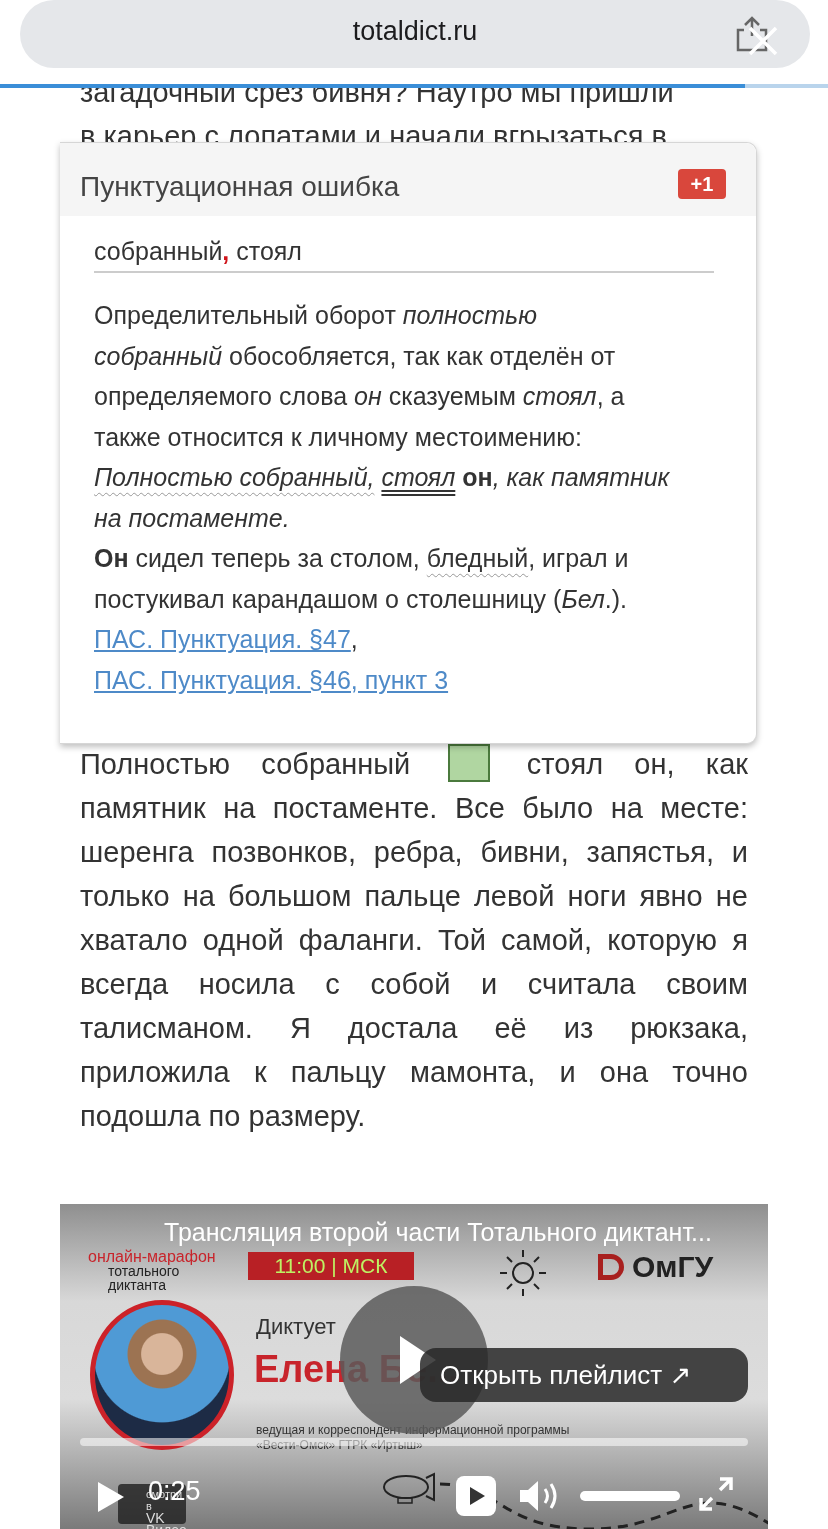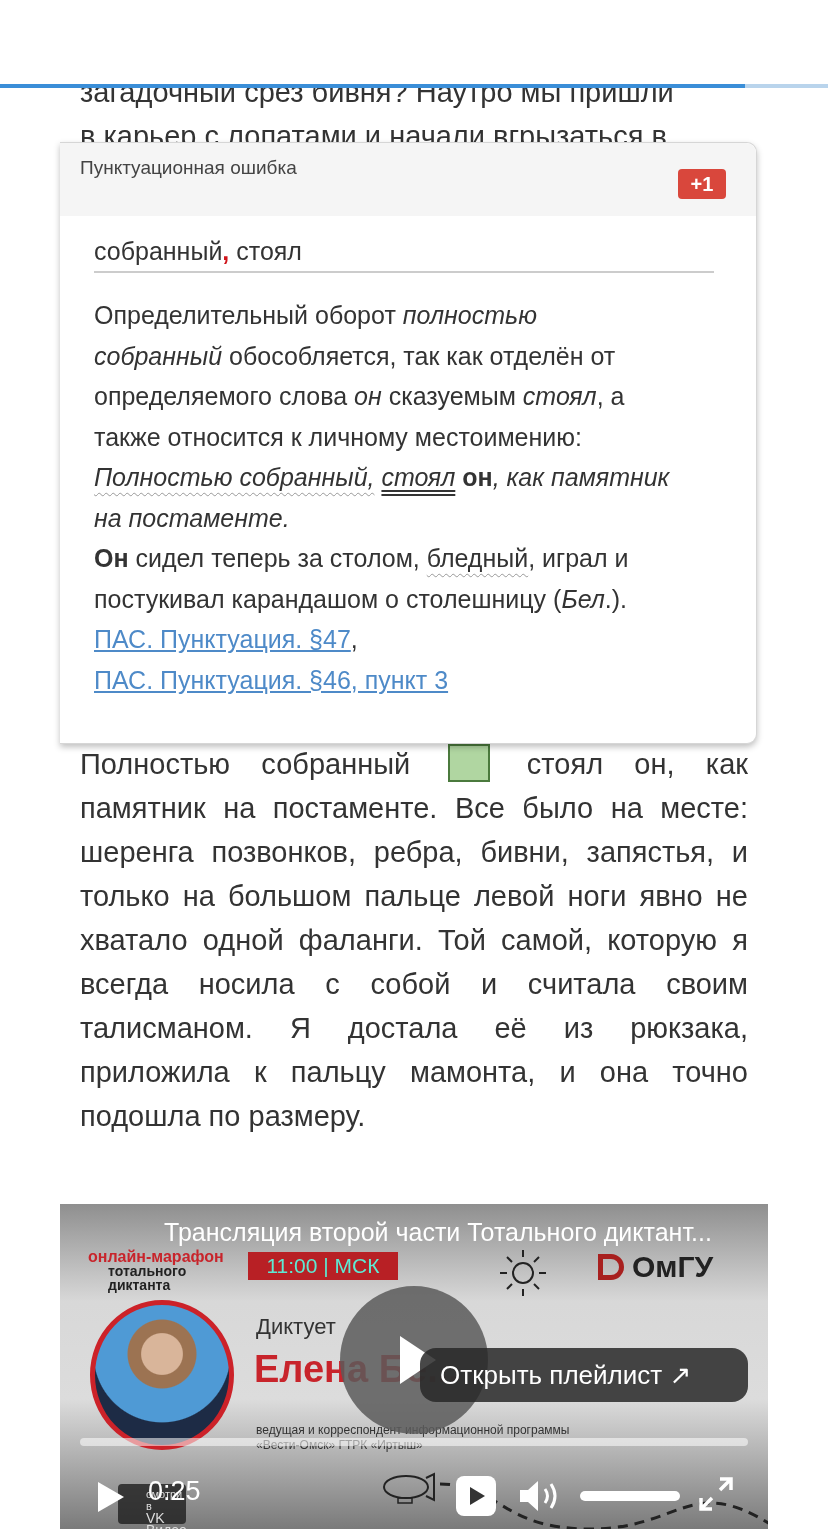--- a/index.html
+++ b/index.html
@@ -18,38 +18,38 @@
   
   .article { position: absolute; left: 80px; width: 668px; font-size: 29px; line-height: 44px; color: #333; text-align: justify; }
   .article-top { top: 70px; z-index: 1; }
   .article-top p { white-space: nowrap; }
   .article-main { top: 742px; }
   .gap-box { display: inline-block; width: 42px; height: 38px; background: #b0d6a1; border: 2px solid #4b7a3d; vertical-align: middle; margin: -6px 6px 0 6px; }
 
   
   .popover { position: absolute; left: 60px; top: 142px; width: 697px; height: 602px; background: #fff; border: 1px solid #d6d6d6; border-left: none; border-radius: 0 10px 10px 0; box-shadow: 0 3px 6px rgba(0,0,0,0.25); z-index: 3; }
   .pop-header { height: 73px; background: #f5f5f5; position: relative; border-radius: 0 10px 0 0; }
-  .pop-title { position: absolute; left: 20px; top: 14px; font-size: 19px; color: #444; }
+  .pop-title { position: absolute; left: 20px; top: 28px; font-size: 28px; color: #444; }
   .pop-badge { position: absolute; right: 30px; top: 26px; width: 48px; height: 30px; background: #d9473c; color: #fff; font-weight: bold; font-size: 20px; text-align: center; line-height: 30px; border-radius: 4px; }
   .pop-fragment { position: absolute; left: 34px; top: 94px; width: 620px; height: 36px; border-bottom: 2px solid #ccc; font-size: 25px; color: #333; }
   .pop-fragment .comma { color: #d0151b; font-weight: bold; }
   .pop-body { position: absolute; left: 34px; top: 152px; width: 640px; font-size: 25px; line-height: 40.5px; color: #333; }
   .pop-body p { white-space: nowrap; }
   .wavy { text-decoration: underline wavy #999; text-underline-offset: 6px; text-decoration-thickness: 1px; }
   .dbl { text-decoration: underline double #333; text-underline-offset: 4px; }
   .pop-link { color: #4e8ac8; text-decoration: underline; }
 
   
   .video { position: absolute; left: 60px; top: 1204px; width: 708px; height: 325px; overflow: hidden;
            background: linear-gradient(180deg, #8f8f8f 0%, #d8d8d8 30%, #dcdcdc 60%, #7a7a7a 100%); }
   .video-title { position: absolute; left: 0; right: 0; top: 14px; text-align: center; color: #fff; font-size: 25px; white-space: nowrap; padding-left: 48px; }
-  .logo-marathon { position: absolute; left: 28px; top: 46px; width: 150px; font-weight: bold; line-height: 14px; font-size: 14px; }
+  .logo-marathon { position: absolute; left: 28px; top: 46px; width: 150px; font-weight: normal; line-height: 14px; font-size: 14px; }
   .logo-marathon .l1 { color: #c8242b; font-size: 16px; }
   .logo-marathon .l2, .logo-marathon .l3 { color: #222; padding-left: 20px; }
-  .time-badge { position: absolute; left: 188px; top: 48px; width: 150px; height: 28px; background: #b82025; color: #5eead4; font-size: 21px; text-align: center; line-height: 28px; }
+  .time-badge { position: absolute; left: 188px; top: 48px; width: 166px; height: 28px; background: #b82025; color: #bef264; font-size: 21px; text-align: center; line-height: 28px; }
   .sun-icon { position: absolute; left: 438px; top: 44px; width: 50px; height: 50px; }
   .omgu-logo { position: absolute; left: 538px; top: 46px; font-weight: bold; font-size: 30px; color: #222; }
   .omgu-logo .mark { display: inline-block; width: 26px; height: 26px; border: 5px solid #a8201f; border-radius: 0 13px 13px 0; vertical-align: -3px; margin-right: 8px; }
   .presenter-photo { position: absolute; left: 30px; top: 96px; width: 144px; height: 150px; border-radius: 50%; background: radial-gradient(circle at 50% 35%, #d9b59a 0 18%, #9c7352 19% 30%, #4f9ad5 31% 60%, #1d2b45 61%); border: 5px solid #cc2229; }
   .dictates { position: absolute; left: 196px; top: 110px; font-size: 22px; color: #333; }
   .presenter-name { position: absolute; left: 194px; top: 144px; font-size: 38px; font-weight: bold; color: #c8242b; }
   .presenter-role { position: absolute; left: 196px; top: 206px; font-size: 12px; color: #333; line-height: 15px; white-space: nowrap; margin-top: 13px; }
   .play-circle { position: absolute; left: 280px; top: 82px; width: 148px; height: 148px; border-radius: 50%; background: rgba(90,90,90,0.85); }
   .play-circle::after { content: ""; position: absolute; left: 60px; top: 50px; border-left: 36px solid #fff; border-top: 24px solid transparent; border-bottom: 24px solid transparent; }
   .playlist-btn { position: absolute; left: 360px; top: 144px; width: 328px; height: 54px; background: rgba(40,40,40,0.85); border-radius: 16px; color: #fff; font-size: 26px; line-height: 54px; padding-left: 20px; white-space: nowrap; }
@@ -63,20 +63,30 @@
   .ctrl-vkplay::after { content: ""; position: absolute; left: 14px; top: 11px; border-left: 15px solid #333; border-top: 9px solid transparent; border-bottom: 9px solid transparent; }
   .ctrl-volume { position: absolute; left: 458px; top: 274px; width: 44px; height: 36px; }
   .volume-slider { position: absolute; left: 520px; top: 287px; width: 100px; height: 10px; background: #fff; border-radius: 5px; }
   .ctrl-fullscreen { position: absolute; left: 638px; top: 272px; width: 36px; height: 36px; }
   .route-line { position: absolute; left: 380px; top: 270px; width: 330px; height: 60px; }
 </style>
 </head>
 <body>
 
 <div class="urlbar-wrap">
+  <div class="urlbar">
+    <div class="url-text">totaldict.ru</div>
+    <svg class="share-btn" viewBox="0 0 36 40">
+      <path d="M18 4 L18 22 M11 11 L18 4 L25 11" stroke="#666" stroke-width="2.5" fill="none"></path>
+      <path d="M10 16 L4 16 L4 36 L32 36 L32 16 L26 16" stroke="#666" stroke-width="2.5" fill="none"></path>
+    </svg>
+    <svg class="close-x" viewBox="0 0 34 34">
+      <path d="M4 4 L30 30 M30 4 L4 30" stroke="#fff" stroke-width="3.5"></path>
+    </svg>
+  </div>
   <div class="progress-track">
     <div class="progress-fill" style="width:90%"></div>
   </div>
 </div>
 
 <div class="article article-top">
   <p>загадочный срез бивня? Наутро мы пришли</p>
   <p>в карьер с лопатами и начали вгрызаться в</p>
 </div>
 

